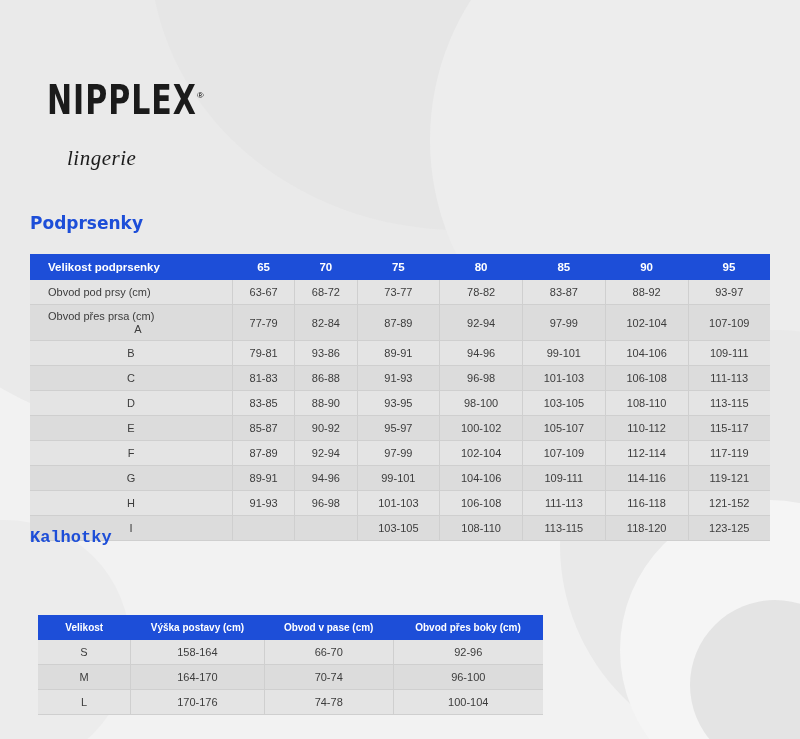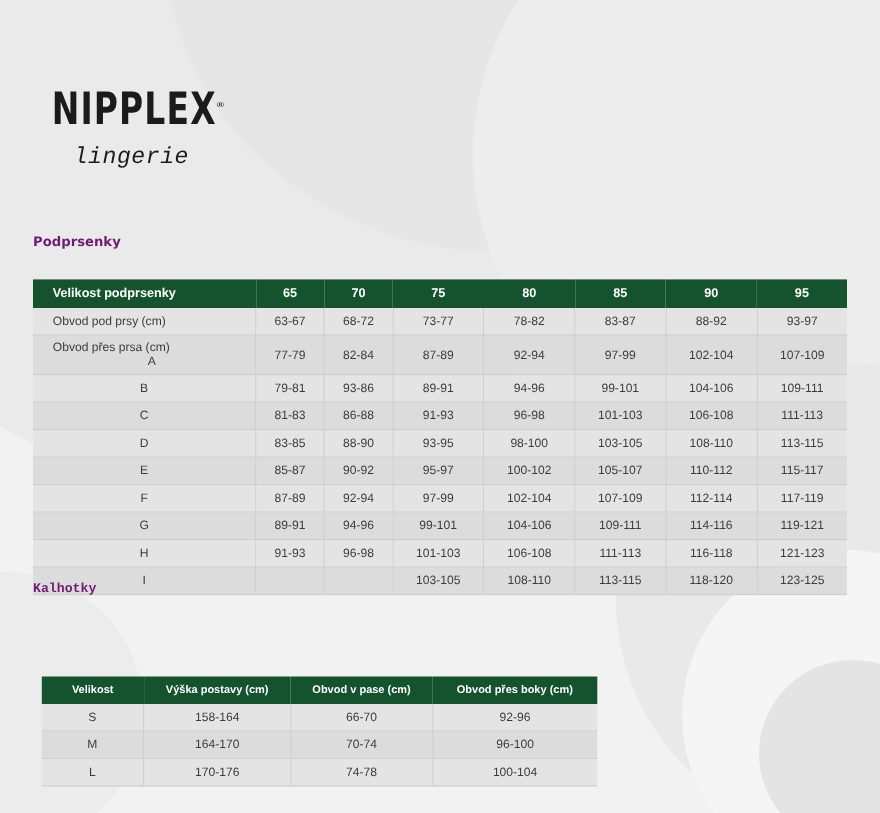--- a/index.html
+++ b/index.html
@@ -85,35 +85,35 @@
     transform-origin: left top;
   }
   .logo-reg {
     font-size: 9px;
     vertical-align: super;
     font-weight: 400;
     transform: scaleY(0.74);
     display: inline-block;
   }
   .logo-sub {
-    font-family: Liberation Mono, monospace;
+    font-family: Liberation Serif, serif;
     font-style: italic;
     font-size: 21px;
     color: #1b1b1b;
-    margin-top: 22px;
+    margin-top: 36px;
     margin-left: 20px;
     letter-spacing: 0.5px;
   }
   
   .section-title {
     position: absolute;
     font-family: "DejaVu Sans", sans-serif;
     font-weight: 700;
-    font-size: 12px;
-    color: #701a75;
+    font-size: 17px;
+    color: #1d4ed8;
   }
   #title-bras { left: 30px; top: 213px; }
   #title-panties { left: 30px; top: 528px; font-family: Liberation Mono, monospace; }
 
   
   table {
     position: absolute;
     border-collapse: collapse;
     font-size: 11px;
     color: #3c3c3c;
@@ -122,21 +122,21 @@
     left: 30px;
     top: 254px;
     width: 740px;
   }
   #panty-table {
     left: 38px;
     top: 615px;
     width: 505px;
   }
   th {
-    background: #14532d;
+    background: #1d4ed8;
     color: #ffffff;
     font-weight: 700;
     font-size: 11.5px;
     padding: 7px 4px;
     text-align: center;
     border: none;
   }
   td {
     text-align: center;
     padding: 5px 4px;
@@ -280,21 +280,21 @@
           <td>119-121</td>
         </tr>
         <tr>
           <td class="rowlabel">H</td>
           <td>91-93</td>
           <td>96-98</td>
           <td>101-103</td>
           <td>106-108</td>
           <td>111-113</td>
           <td>116-118</td>
-          <td>121-123</td>
+          <td>121-152</td>
         </tr>
         <tr>
           <td class="rowlabel">I</td>
           <td></td>
           <td></td>
           <td>103-105</td>
           <td>108-110</td>
           <td>113-115</td>
           <td>118-120</td>
           <td>123-125</td>

